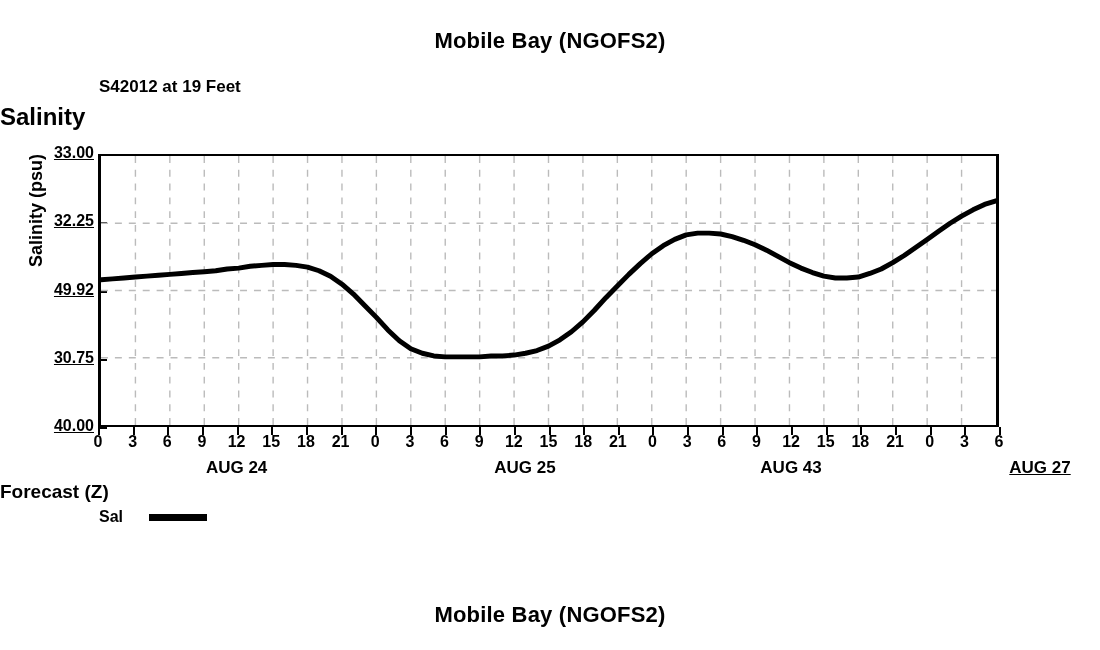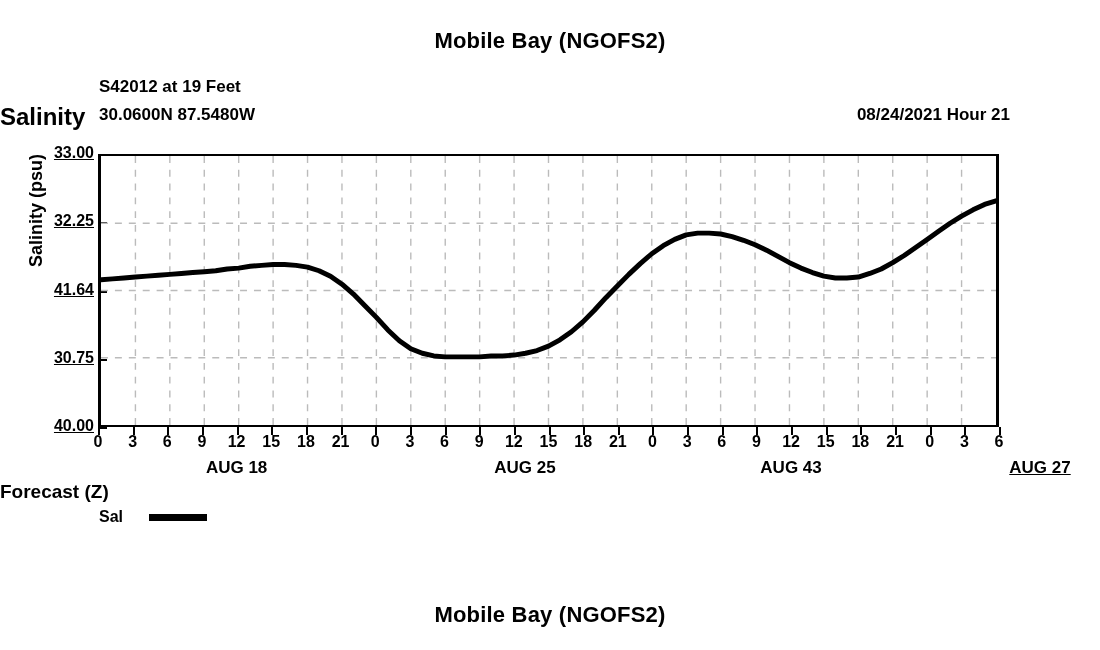--- a/index.html
+++ b/index.html
@@ -65,32 +65,30 @@
   .legend-swatch{width:58px;height:7px;background:#000;}
 </style>
 </head>
 <body>
 
 <div class="page">
 
   <div class="title-top">Mobile Bay (NGOFS2)</div>
 
   <div class="station-line1">S42012 at 19 Feet</div>
-  <div class="station-line2">30.0600N  87.5480W</div>
   <div class="subtitle">Salinity</div>
-  <div class="runstamp">08/24/2021 Hour 21</div>
 
   <div class="ylabel">Salinity (psu)</div>
 
   <div id="y-ticks">
       <div class="ytick-label" style="top: 417px;">40.00</div>
       <div class="ytick-mark" style="top: 427px;"></div>
       <div class="ytick-label" style="top: 348.75px;">30.75</div>
       <div class="ytick-mark" style="top: 358.75px;"></div>
-      <div class="ytick-label" style="top: 280.5px;">41.64</div>
+      <div class="ytick-label" style="top: 280.5px;">49.92</div>
       <div class="ytick-mark" style="top: 290.5px;"></div>
       <div class="ytick-label" style="top: 212.25px;">32.25</div>
       <div class="ytick-mark" style="top: 222.25px;"></div>
       <div class="ytick-label" style="top: 144px;">33.00</div>
       <div class="ytick-mark" style="top: 154px;"></div>
     </div>
   <div id="x-ticks">
       <div class="xtick-label" style="left: 83px;">0</div>
       <div class="xtick-mark" style="left: 98px;"></div>
       <div class="xtick-label" style="left: 117.654px;">3</div>
@@ -140,21 +138,21 @@
       <div class="xtick-label" style="left: 880.038px;">21</div>
       <div class="xtick-mark" style="left: 895.038px;"></div>
       <div class="xtick-label" style="left: 914.692px;">0</div>
       <div class="xtick-mark" style="left: 929.692px;"></div>
       <div class="xtick-label" style="left: 949.346px;">3</div>
       <div class="xtick-mark" style="left: 964.346px;"></div>
       <div class="xtick-label" style="left: 984px;">6</div>
       <div class="xtick-mark" style="left: 999px;"></div>
     </div>
   <div id="day-labels">
-      <div class="day-label" style="left: 166.615px;">AUG 18</div>
+      <div class="day-label" style="left: 166.615px;">AUG 24</div>
       <div class="day-label" style="left: 455px;">AUG 25</div>
       <div class="day-label" style="left: 721.077px;">AUG 43</div>
       <div class="day-label" style="left: 970px; text-decoration: underline;">AUG 27</div>
     </div>
 
   <div class="plot">
     <svg id="plot-svg" viewBox="0 0 901 273" preserveAspectRatio="none">
         <line x1="34.65384615384615" y1="0" x2="34.65384615384615" y2="273" stroke="#bbbbbb" stroke-width="1.4" stroke-dasharray="7 7"></line>
         <line x1="69.3076923076923" y1="0" x2="69.3076923076923" y2="273" stroke="#bbbbbb" stroke-width="1.4" stroke-dasharray="7 7"></line>
         <line x1="103.96153846153847" y1="0" x2="103.96153846153847" y2="273" stroke="#bbbbbb" stroke-width="1.4" stroke-dasharray="7 7"></line>

